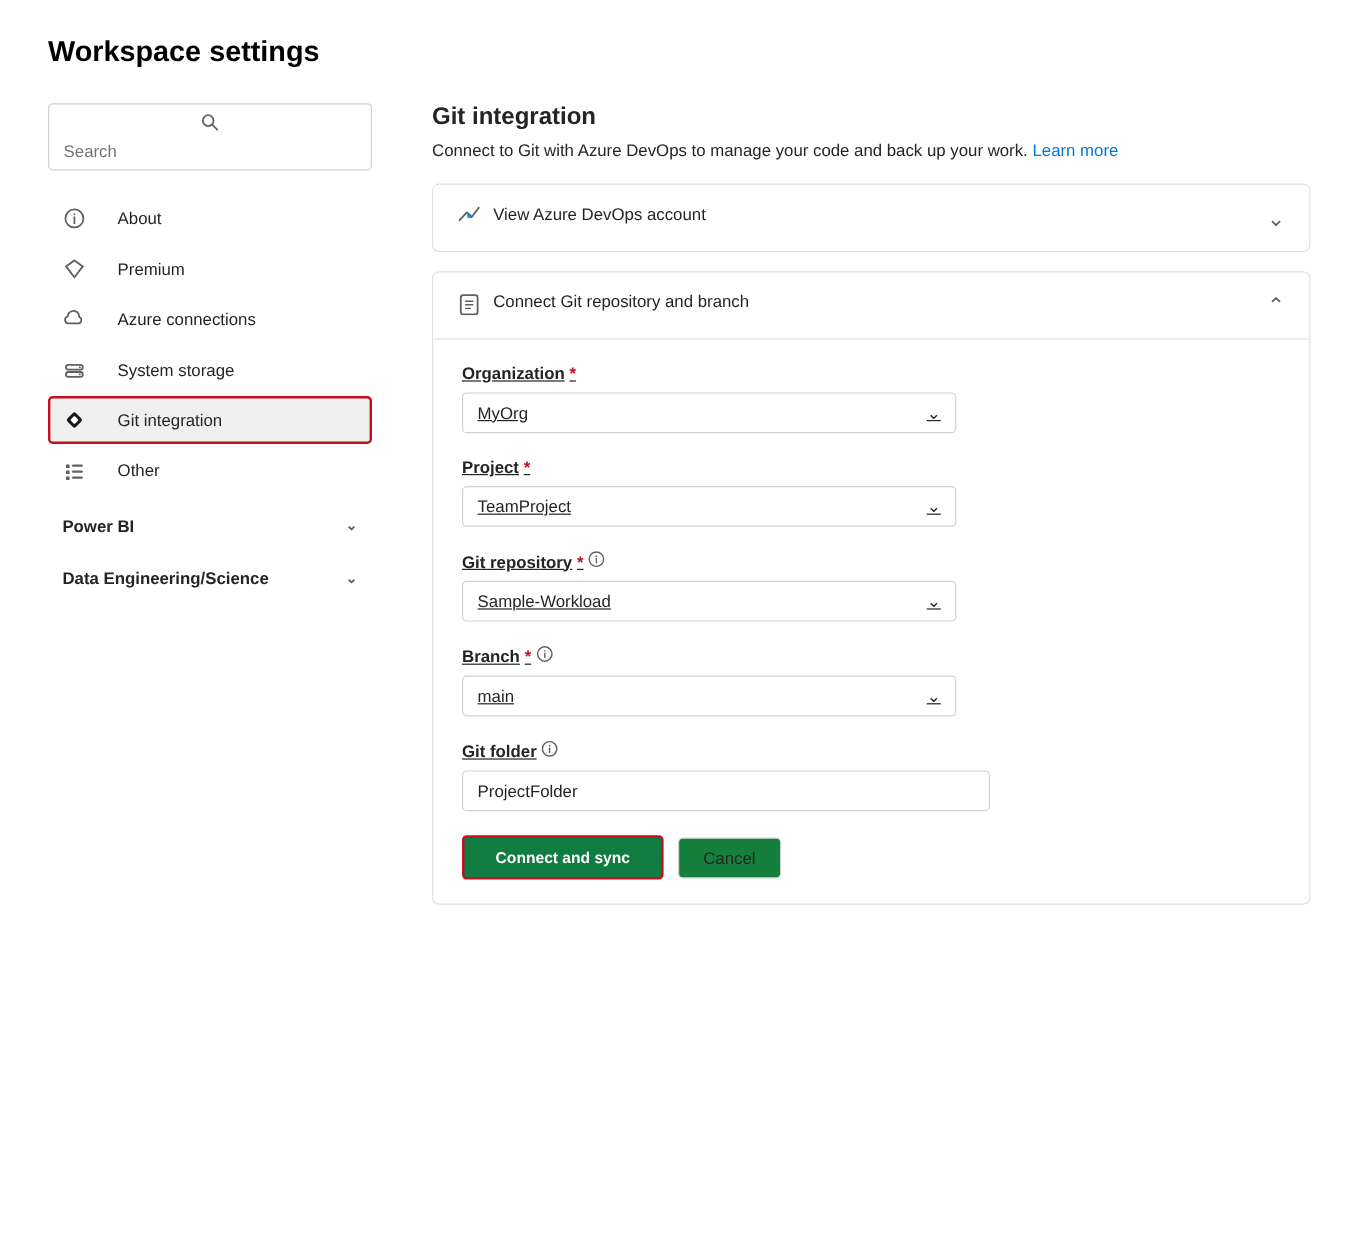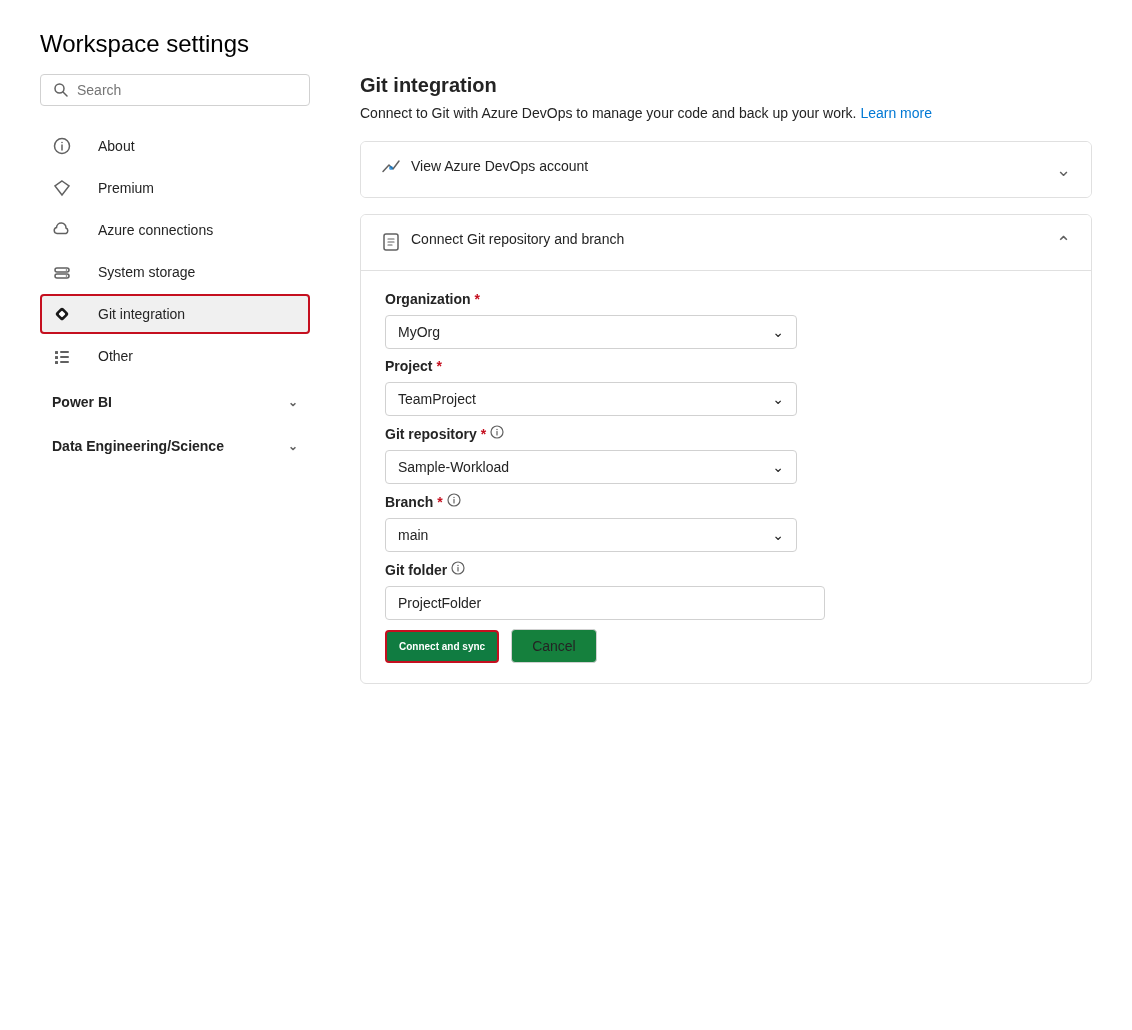--- a/index.html
+++ b/index.html
@@ -11,23 +11,23 @@
     }
     .page-container {
       display: flex;
       flex-direction: column;
       width: 1132px;
       min-height: 1030px;
       padding: 30px 40px;
     }
     .page-title {
       font-size: 24px;
-      font-weight: 400;
+      font-weight: 700;
       color: #000;
-      margin-bottom: 16px;
+      margin-bottom: 28px;
     }
     .main-layout {
       display: flex;
       gap: 0;
     }
     
     .sidebar {
       width: 290px;
       flex-shrink: 0;
       padding-right: 20px;
@@ -35,20 +35,21 @@
     .search-box {
       display: flex;
       align-items: center;
       gap: 8px;
       border: 1px solid #d1d1d1;
       border-radius: 4px;
       padding: 7px 12px;
       margin-bottom: 20px;
       background: #fff;
       cursor: text;
+      flex-direction: column;
     }
     .search-box input {
       border: none;
       outline: none;
       font-size: 14px;
       color: #616161;
       width: 100%;
       background: transparent;
     }
     .search-icon-svg {
@@ -133,21 +134,22 @@
       display: flex;
       gap: 10px;
       font-size: 14px;
       font-weight: 500;
     }
     .card-body {
       padding: 20px 24px;
       border-top: 1px solid #e0e0e0;
     }
     .field-group {
-      margin-bottom: 9px;
+      margin-bottom: 20px;
+      text-decoration: underline;
     }
     .field-label {
       font-size: 14px;
       font-weight: 600;
       margin-bottom: 8px;
       display: flex;
       align-items: center;
       gap: 4px;
     }
     .field-label .required {
@@ -184,22 +186,22 @@
       display: flex;
       gap: 12px;
       align-items: center;
       margin-top: 8px;
     }
     .btn-primary {
       background: #107c41;
       color: #fff;
       border: 2px solid #c50f1f;
       border-radius: 4px;
-      padding: 9px 12px;
-      font-size: 10px;
+      padding: 9px 26px;
+      font-size: 13px;
       font-weight: 600;
       cursor: pointer;
     }
     .btn-secondary {
       background: #15803d;
       color: #242424;
       border: 1px solid #d1d1d1;
       border-radius: 4px;
       padding: 8px 20px;
       font-size: 14px;

